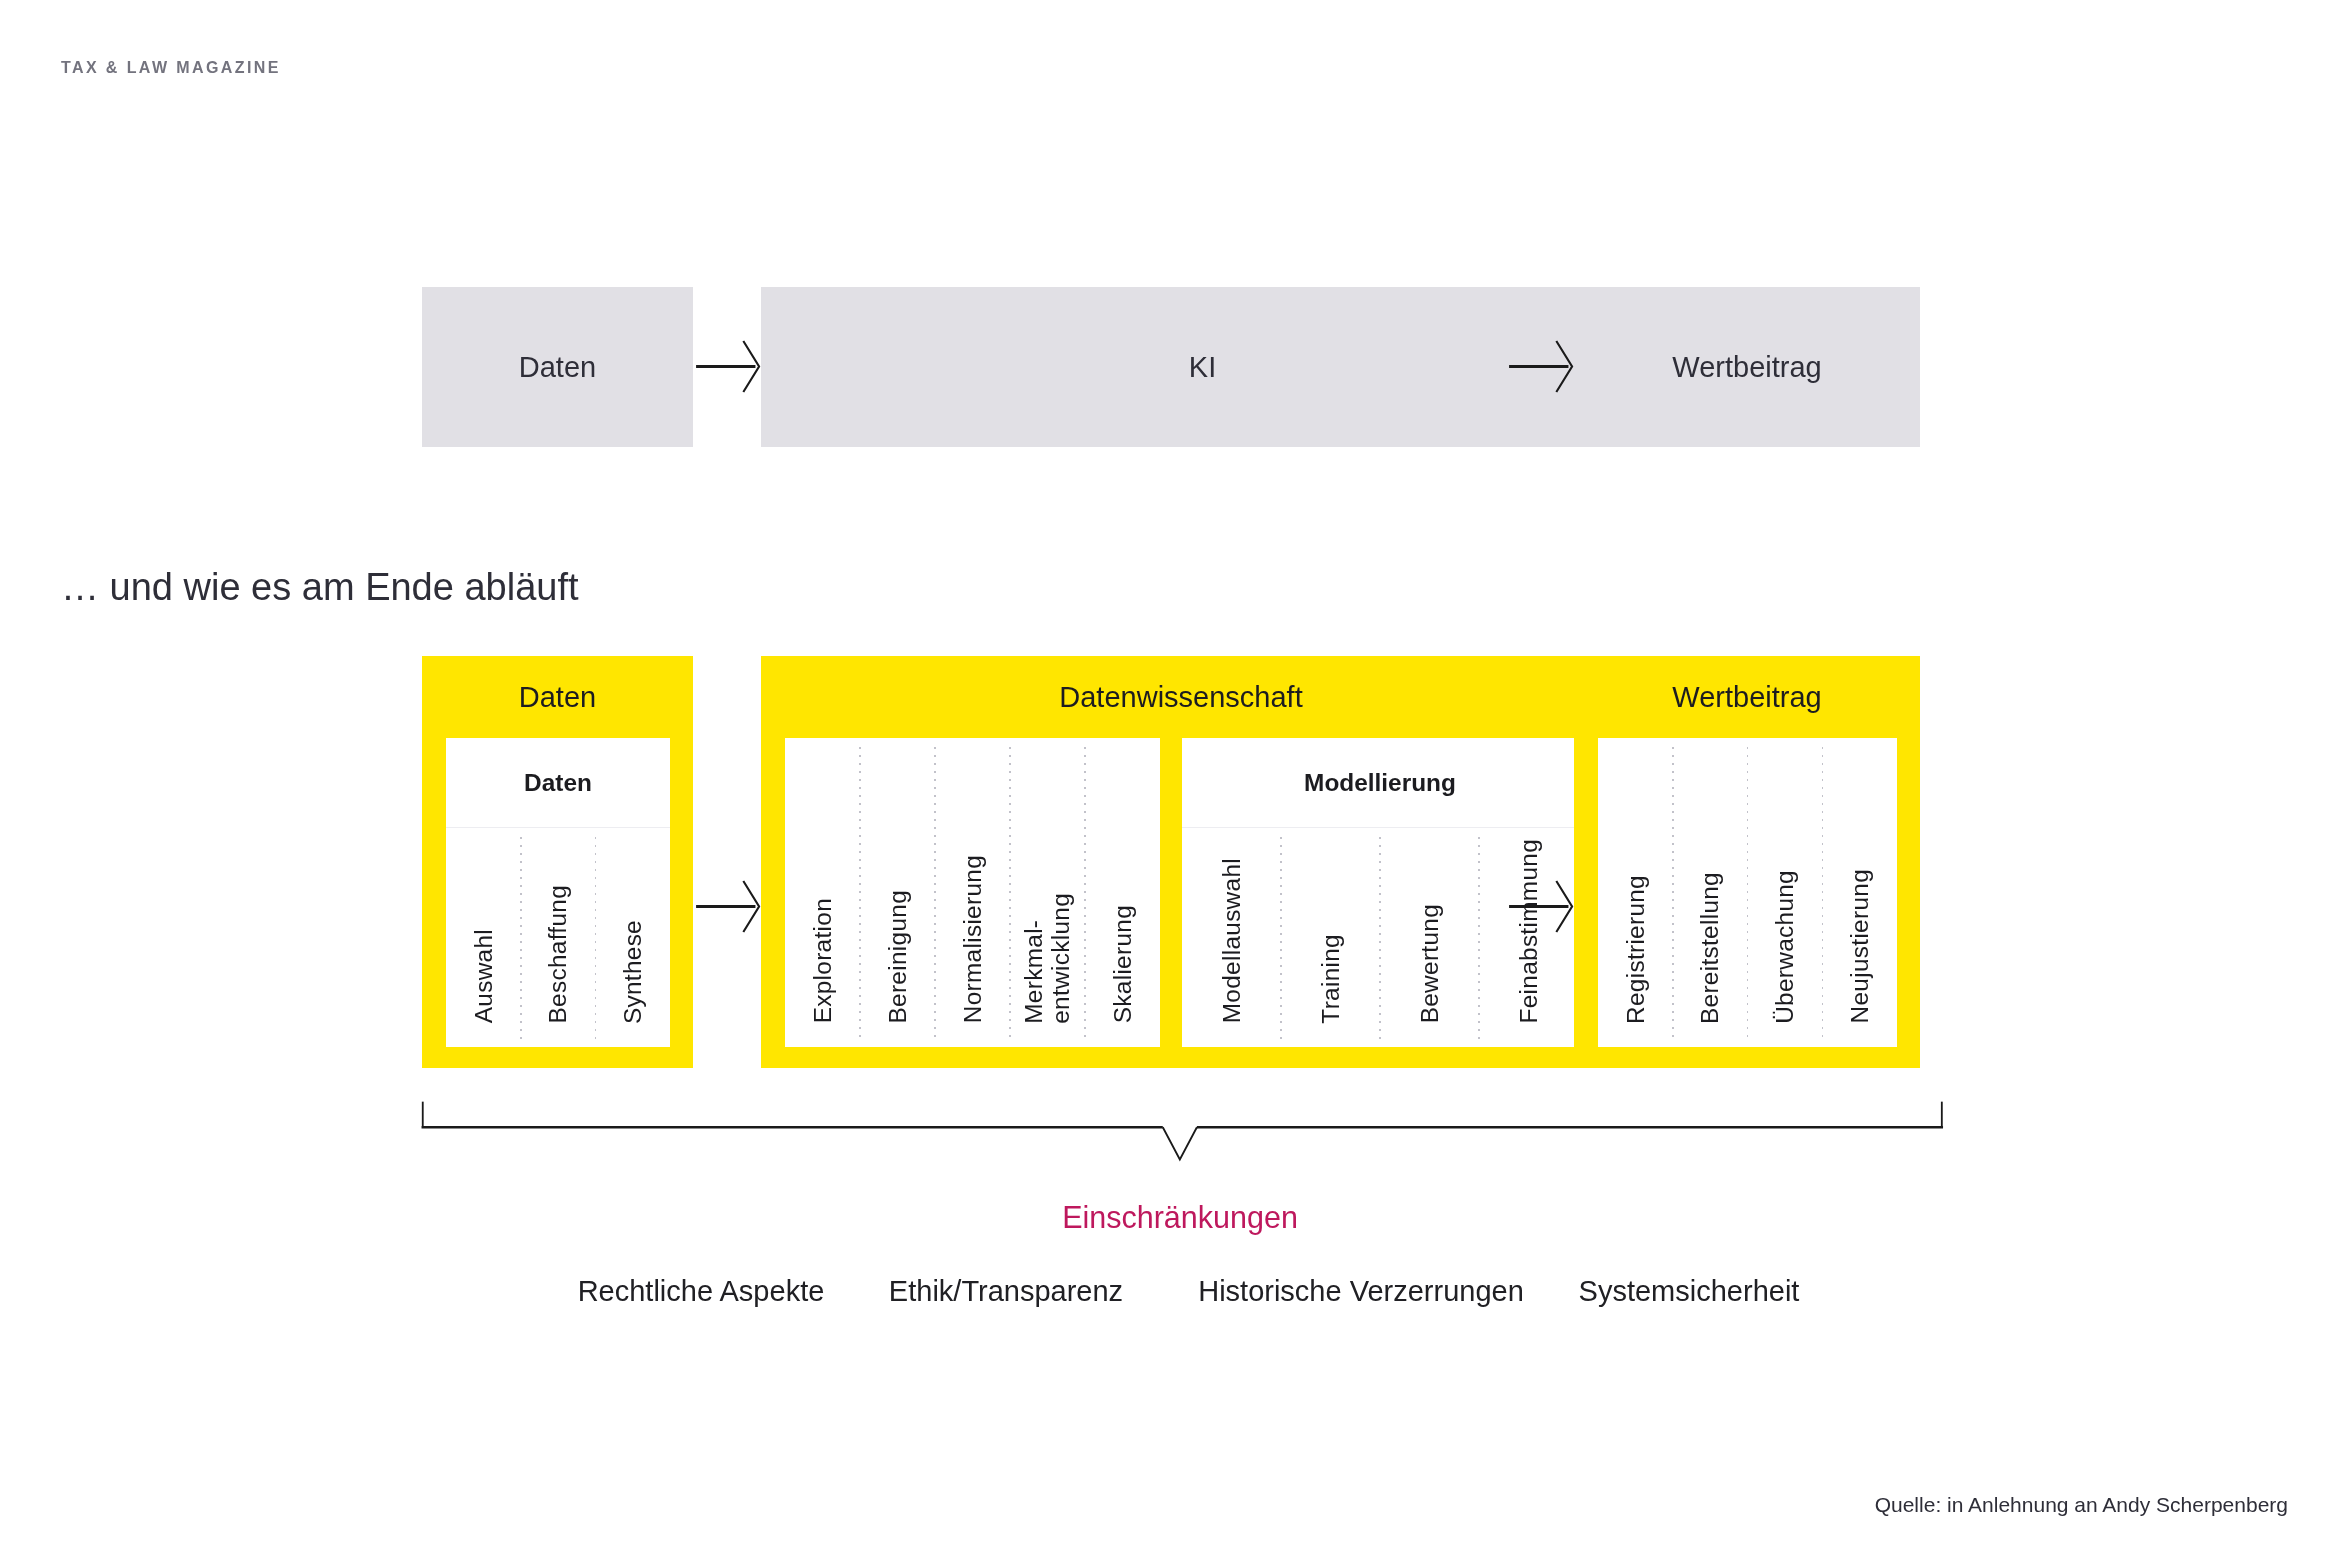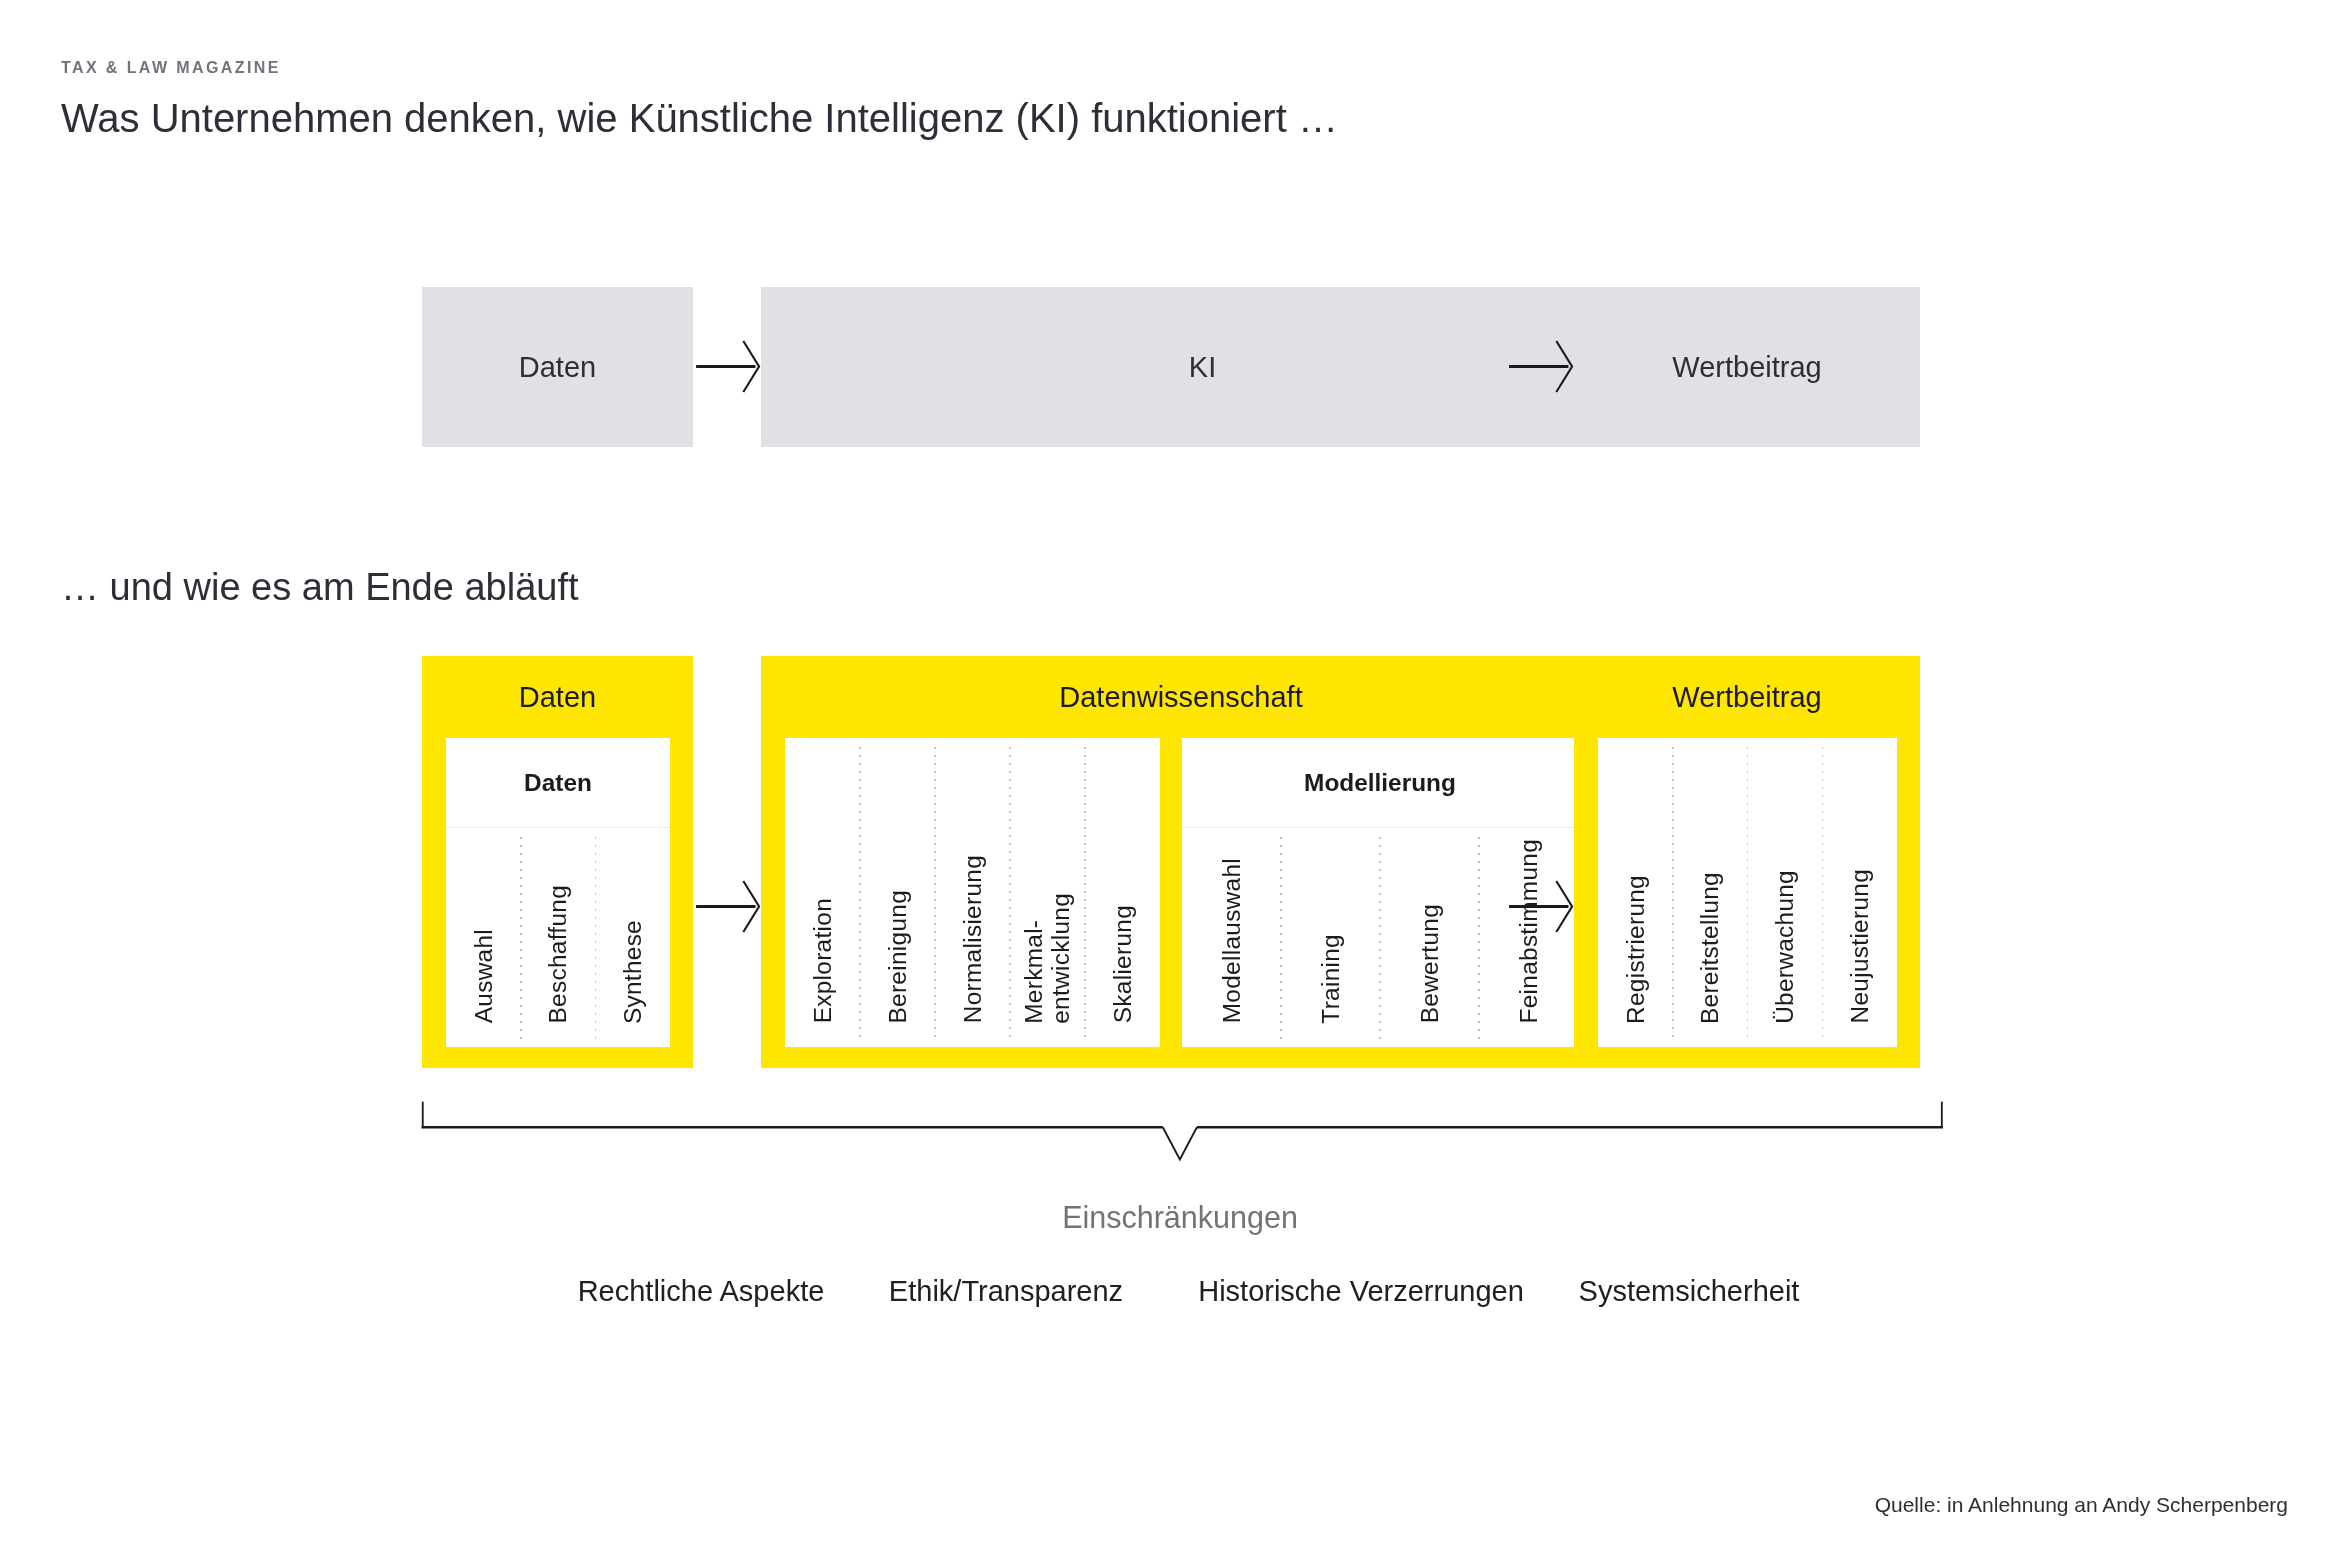--- a/index.html
+++ b/index.html
@@ -49,35 +49,34 @@
     padding-bottom:23px;}
   .step + .step::before{content:"";position:absolute;left:-0.6px;top:8.5px;bottom:4.9px;width:1.5px;
     background:repeating-linear-gradient(to bottom,var(--dot-gray) 0 2.4px,transparent 2.4px 8px);}
   .vlabel{writing-mode:vertical-rl;transform:rotate(180deg);font-size:24.4px;line-height:1.12;
     letter-spacing:0.3px;color:var(--text-black);white-space:pre-line;text-align:left;}
 
   
   svg.brace{position:absolute;left:415px;top:1098px;width:1537px;height:67px;overflow:visible;}
   svg.brace path{stroke:#1A1A1A;fill:none;}
   .constraints-title{position:absolute;left:1180px;top:1200px;transform:translateX(-50%);
-    font-size:30.5px;color:#737373;white-space:nowrap;}
+    font-size:30.5px;color:#be185d;white-space:nowrap;}
   .citem{position:absolute;top:1275px;transform:translateX(-50%);font-size:29px;
     color:#202024;white-space:nowrap;}
   .ci0{left:701px;} .ci1{left:1006px;} .ci2{left:1361px;text-align:right;} .ci3{left:1689px;}
 
   .source{position:absolute;right:54px;top:1493px;font-size:21px;color:var(--text-dark);
     white-space:nowrap;}
 </style>
 </head>
 <body>
 
 <div class="page">
 
   <div class="magazine">TAX &amp; LAW MAGAZINE</div>
-  <h1 class="title1">Was Unternehmen denken, wie Künstliche Intelligenz (KI) funktioniert …</h1>
 
   <div class="gbox b1">Daten</div>
   <div class="gbox b2">KI</div>
   <div class="gbox b3">Wertbeitrag</div>
 
   <svg class="arrow a1" viewBox="0 0 112 104">
     <line class="shaft" x1="0" y1="52" x2="98" y2="52"></line>
       <polyline class="head" points="78,10 104,52 78,94"></polyline>
   </svg>
   <svg class="arrow a2" viewBox="0 0 112 104">

